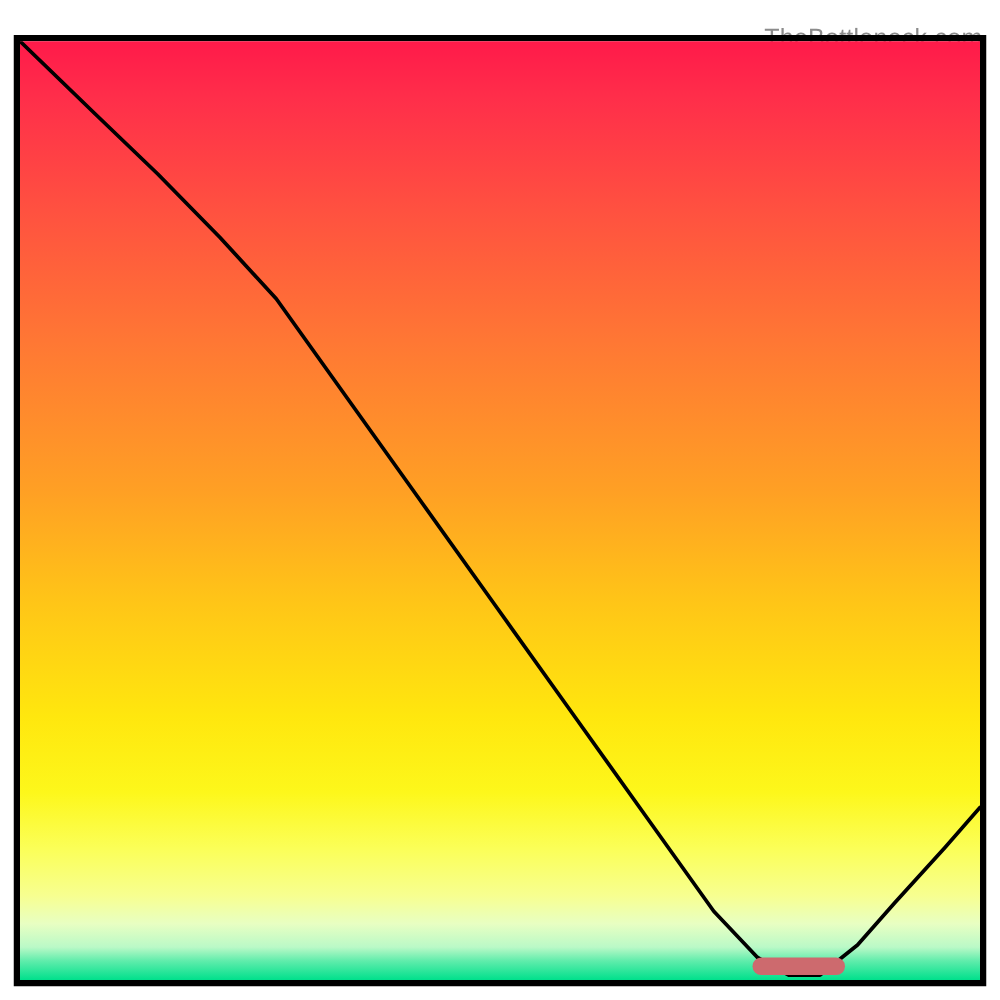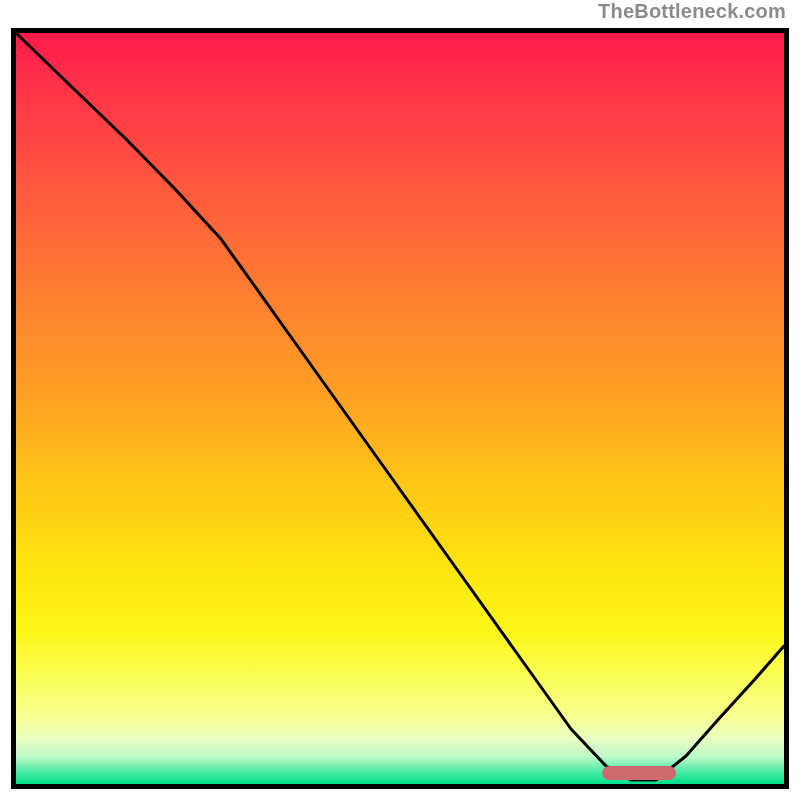--- a/index.html
+++ b/index.html
@@ -56,24 +56,24 @@
     stroke-linejoin: round;
   }
   .marker {
     position: absolute;
     height: 14px;
     border-radius: 7px;
     background: #cd6a6e;
   }
   .watermark {
     position: absolute;
-    top: 0;
+    top: 20px;
     right: 14px;
     font-size: 20px;
-    font-weight: bold;
+    font-weight: normal;
     color: #8b8b8b;
     letter-spacing: 0.2px;
     user-select: none;
     text-align: right;
   }
 </style>
 </head>
 <body>
 
 <div class="watermark">TheBottleneck.com</div>

